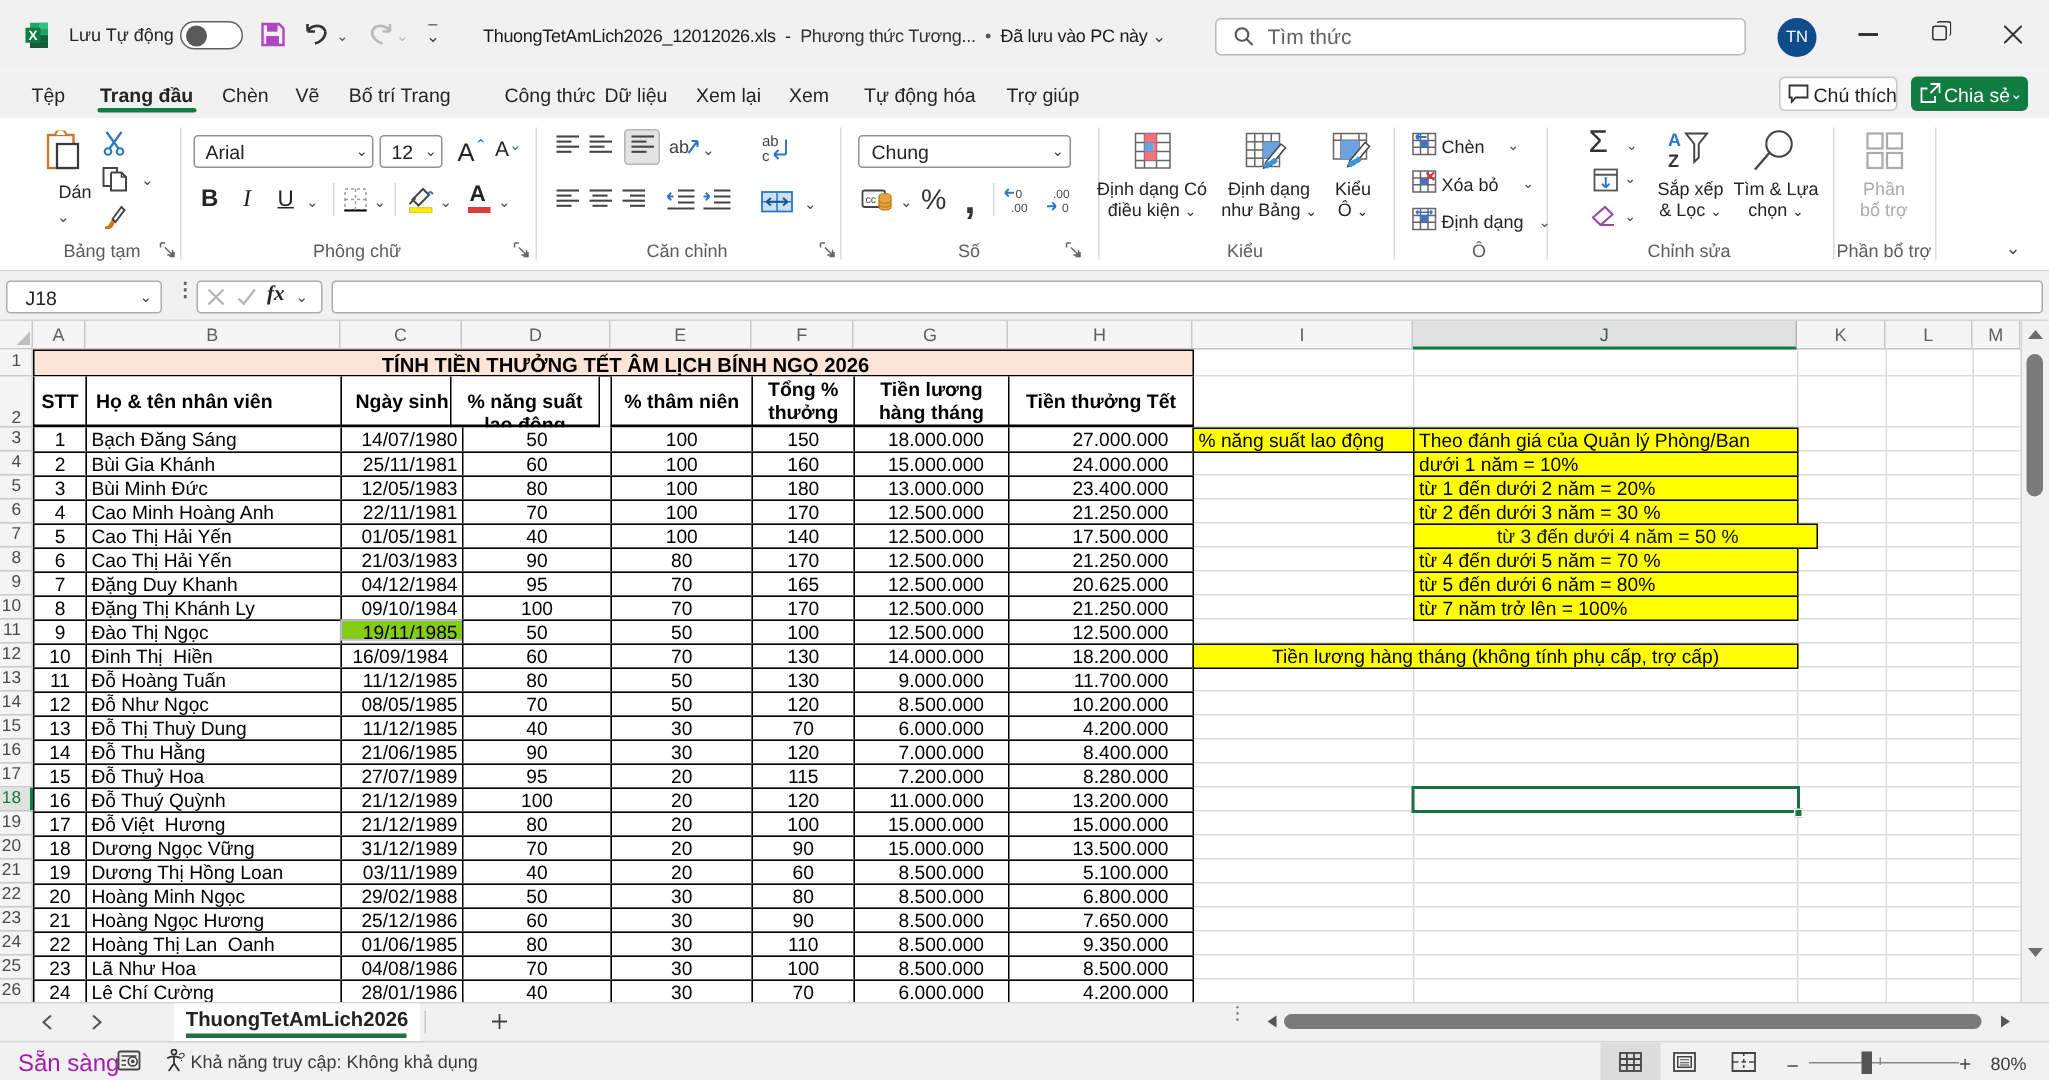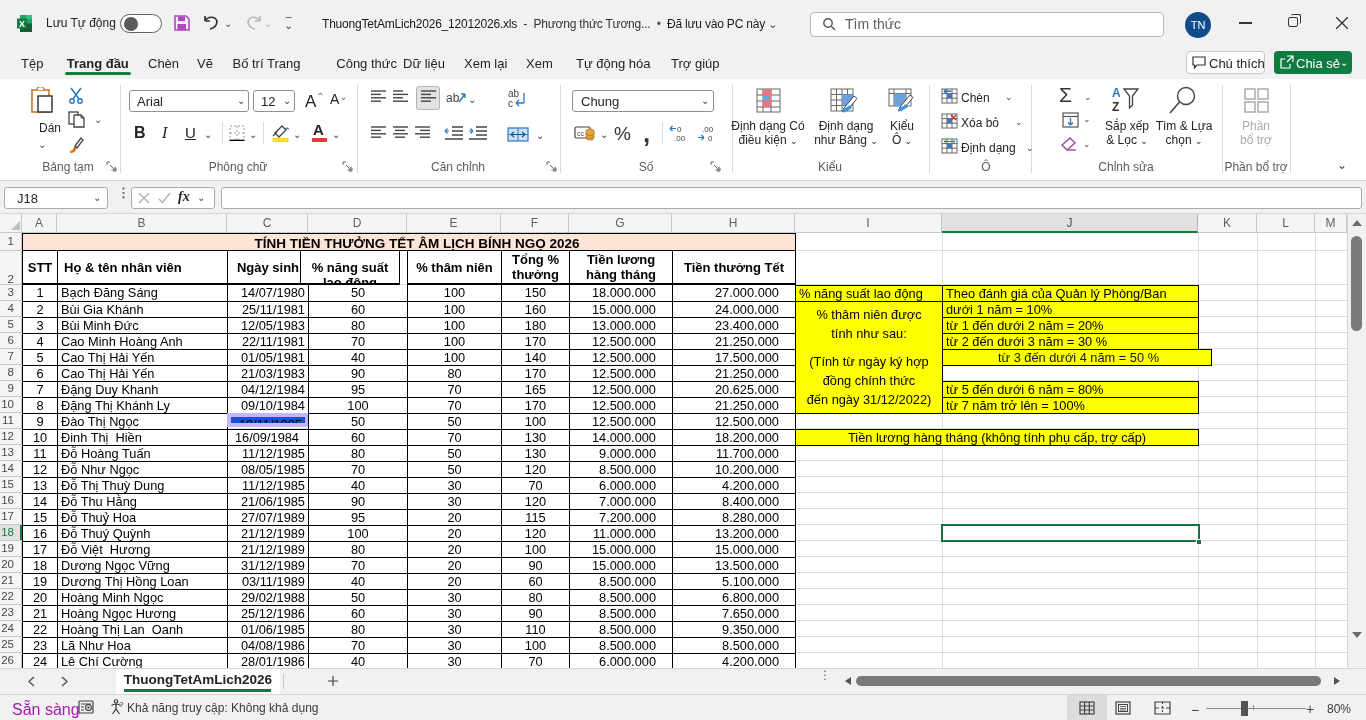--- a/index.html
+++ b/index.html
@@ -538,21 +538,21 @@
 <div class="ab" style="left:22px;top:183px;width:36px;height:17px;background:#fff;border:1px solid #000;font-size:12.8px;color:#000;text-align:center;line-height:15.5px;white-space:nowrap;overflow:hidden">8</div>
 <div class="ab" style="left:57px;top:183px;width:171px;height:17px;background:#fff;border:1px solid #000;font-size:12.8px;color:#000;text-align:left;padding-left:3px;line-height:15.5px;white-space:nowrap;overflow:hidden">Đặng Thị Khánh Ly</div>
 <div class="ab" style="left:227px;top:183px;width:82px;height:17px;background:#fff;border:1px solid #000;font-size:12.8px;color:#000;text-align:right;padding-right:3px;line-height:15.5px;white-space:nowrap;overflow:hidden">09/10/1984</div>
 <div class="ab" style="left:308px;top:183px;width:100px;height:17px;background:#fff;border:1px solid #000;font-size:12.8px;color:#000;text-align:center;line-height:15.5px;white-space:nowrap;overflow:hidden">100</div>
 <div class="ab" style="left:407px;top:183px;width:95px;height:17px;background:#fff;border:1px solid #000;font-size:12.8px;color:#000;text-align:center;line-height:15.5px;white-space:nowrap;overflow:hidden">70</div>
 <div class="ab" style="left:501px;top:183px;width:69px;height:17px;background:#fff;border:1px solid #000;font-size:12.8px;color:#000;text-align:center;line-height:15.5px;white-space:nowrap;overflow:hidden">170</div>
 <div class="ab" style="left:569px;top:183px;width:104px;height:17px;background:#fff;border:1px solid #000;font-size:12.8px;color:#000;text-align:right;padding-right:16px;line-height:15.5px;white-space:nowrap;overflow:hidden">12.500.000</div>
 <div class="ab" style="left:672px;top:183px;width:124px;height:17px;background:#fff;border:1px solid #000;font-size:12.8px;color:#000;text-align:right;padding-right:16px;line-height:15.5px;white-space:nowrap;overflow:hidden">21.250.000</div>
 <div class="ab" style="left:22px;top:199px;width:36px;height:17px;background:#fff;border:1px solid #000;font-size:12.8px;color:#000;text-align:center;line-height:15.5px;white-space:nowrap;overflow:hidden">9</div>
 <div class="ab" style="left:57px;top:199px;width:171px;height:17px;background:#fff;border:1px solid #000;font-size:12.8px;color:#000;text-align:left;padding-left:3px;line-height:15.5px;white-space:nowrap;overflow:hidden">Đào Thị Ngọc</div>
-<div class="ab" style="left:227px;top:199px;width:82px;height:14px;background:#1d4ed8;border:4px solid #c4b5fd;font-size:12.8px;color:#000;text-align:right;padding-right:3px;line-height:15.5px;white-space:nowrap;overflow:hidden">19/11/1985</div>
+<div class="ab" style="left:227px;top:199px;width:82px;height:14px;background:#84cc16;border:1px solid #c4b5fd;font-size:12.8px;color:#000;text-align:right;padding-right:3px;line-height:15.5px;white-space:nowrap;overflow:hidden">19/11/1985</div>
 <div class="ab" style="left:308px;top:199px;width:100px;height:17px;background:#fff;border:1px solid #000;font-size:12.8px;color:#000;text-align:center;line-height:15.5px;white-space:nowrap;overflow:hidden">50</div>
 <div class="ab" style="left:407px;top:199px;width:95px;height:17px;background:#fff;border:1px solid #000;font-size:12.8px;color:#000;text-align:center;line-height:15.5px;white-space:nowrap;overflow:hidden">50</div>
 <div class="ab" style="left:501px;top:199px;width:69px;height:17px;background:#fff;border:1px solid #000;font-size:12.8px;color:#000;text-align:center;line-height:15.5px;white-space:nowrap;overflow:hidden">100</div>
 <div class="ab" style="left:569px;top:199px;width:104px;height:17px;background:#fff;border:1px solid #000;font-size:12.8px;color:#000;text-align:right;padding-right:16px;line-height:15.5px;white-space:nowrap;overflow:hidden">12.500.000</div>
 <div class="ab" style="left:672px;top:199px;width:124px;height:17px;background:#fff;border:1px solid #000;font-size:12.8px;color:#000;text-align:right;padding-right:16px;line-height:15.5px;white-space:nowrap;overflow:hidden">12.500.000</div>
 <div class="ab" style="left:22px;top:215px;width:36px;height:17px;background:#fff;border:1px solid #000;font-size:12.8px;color:#000;text-align:center;line-height:15.5px;white-space:nowrap;overflow:hidden">10</div>
 <div class="ab" style="left:57px;top:215px;width:171px;height:17px;background:#fff;border:1px solid #000;font-size:12.8px;color:#000;text-align:left;padding-left:3px;line-height:15.5px;white-space:nowrap;overflow:hidden">Đinh Thị&nbsp;&nbsp;Hiền</div>
 <div class="ab" style="left:227px;top:215px;width:88px;height:17px;background:#fff;border:1px solid #000;font-size:12.8px;color:#000;text-align:right;padding-right:15px;line-height:15.5px;white-space:nowrap;overflow:hidden">16/09/1984</div>
 <div class="ab" style="left:308px;top:215px;width:100px;height:17px;background:#fff;border:1px solid #000;font-size:12.8px;color:#000;text-align:center;line-height:15.5px;white-space:nowrap;overflow:hidden">60</div>
 <div class="ab" style="left:407px;top:215px;width:95px;height:17px;background:#fff;border:1px solid #000;font-size:12.8px;color:#000;text-align:center;line-height:15.5px;white-space:nowrap;overflow:hidden">70</div>
@@ -666,25 +666,25 @@
 <div class="ab" style="left:22px;top:439px;width:36px;height:17px;background:#fff;border:1px solid #000;font-size:12.8px;color:#000;text-align:center;line-height:15.5px;white-space:nowrap;overflow:hidden">24</div>
 <div class="ab" style="left:57px;top:439px;width:171px;height:17px;background:#fff;border:1px solid #000;font-size:12.8px;color:#000;text-align:left;padding-left:3px;line-height:15.5px;white-space:nowrap;overflow:hidden">Lê Chí Cường</div>
 <div class="ab" style="left:227px;top:439px;width:82px;height:17px;background:#fff;border:1px solid #000;font-size:12.8px;color:#000;text-align:right;padding-right:3px;line-height:15.5px;white-space:nowrap;overflow:hidden">28/01/1986</div>
 <div class="ab" style="left:308px;top:439px;width:100px;height:17px;background:#fff;border:1px solid #000;font-size:12.8px;color:#000;text-align:center;line-height:15.5px;white-space:nowrap;overflow:hidden">40</div>
 <div class="ab" style="left:407px;top:439px;width:95px;height:17px;background:#fff;border:1px solid #000;font-size:12.8px;color:#000;text-align:center;line-height:15.5px;white-space:nowrap;overflow:hidden">30</div>
 <div class="ab" style="left:501px;top:439px;width:69px;height:17px;background:#fff;border:1px solid #000;font-size:12.8px;color:#000;text-align:center;line-height:15.5px;white-space:nowrap;overflow:hidden">70</div>
 <div class="ab" style="left:569px;top:439px;width:104px;height:17px;background:#fff;border:1px solid #000;font-size:12.8px;color:#000;text-align:right;padding-right:16px;line-height:15.5px;white-space:nowrap;overflow:hidden">6.000.000</div>
 <div class="ab" style="left:672px;top:439px;width:124px;height:17px;background:#fff;border:1px solid #000;font-size:12.8px;color:#000;text-align:right;padding-right:16px;line-height:15.5px;white-space:nowrap;overflow:hidden">4.200.000</div>
 <div class="ab" style="left:795px;top:71px;width:148px;height:17px;background:#FFFF00;border:1px solid #000;font-size:12.8px;color:#000;text-align:left;padding-left:3px;line-height:16px;white-space:nowrap;overflow:hidden">% năng suất lao động</div>
 <div class="ab" style="left:942px;top:71px;width:257px;height:17px;background:#FFFF00;border:1px solid #000;font-size:12.8px;color:#000;text-align:left;padding-left:3px;line-height:16px;white-space:nowrap;overflow:hidden">Theo đánh giá của Quản lý Phòng/Ban</div>
-<div class="ab" style="left:795px;top:87px;width:148px;height:113px;background:#FFFF00;border:1px solid #000;font-size:12.8px;color:#000;text-align:center;line-height:19px;padding-top:3px">% thâm niên được<br>tính như sau:<span style="display:block;height:9px"></span>(Tính từ ngày ký hợp<br>đồng chính thức<br>đến ngày 31/12/2022)</div>
 <div class="ab" style="left:942px;top:87px;width:257px;height:17px;background:#FFFF00;border:1px solid #000;font-size:12.8px;color:#000;text-align:left;padding-left:3px;line-height:16px;white-space:nowrap;overflow:hidden">dưới 1 năm = 10%</div>
 <div class="ab" style="left:942px;top:103px;width:257px;height:17px;background:#FFFF00;border:1px solid #000;font-size:12.8px;color:#000;text-align:left;padding-left:3px;line-height:16px;white-space:nowrap;overflow:hidden">từ 1 đến dưới 2 năm = 20%</div>
 <div class="ab" style="left:942px;top:119px;width:257px;height:17px;background:#FFFF00;border:1px solid #000;font-size:12.8px;color:#000;text-align:left;padding-left:3px;line-height:16px;white-space:nowrap;overflow:hidden">từ 2 đến dưới 3 năm = 30 %</div>
 <div class="ab" style="left:942px;top:135px;width:270px;height:17px;background:#FFFF00;border:1px solid #000;font-size:12.8px;color:#0f172a;text-align:center;padding-left:3px;line-height:16px;white-space:nowrap;overflow:hidden">từ 3 đến dưới 4 năm = 50 %</div>
+<div class="ab" style="left:942px;top:151px;width:257px;height:17px;background:#FFFF00;border:1px solid #000;font-size:12.8px;color:#000;text-align:left;padding-left:3px;line-height:16px;white-space:nowrap;overflow:hidden">từ 4 đến dưới 5 năm = 70 %</div>
 <div class="ab" style="left:942px;top:167px;width:257px;height:17px;background:#FFFF00;border:1px solid #000;font-size:12.8px;color:#000;text-align:left;padding-left:3px;line-height:16px;white-space:nowrap;overflow:hidden">từ 5 đến dưới 6 năm = 80%</div>
 <div class="ab" style="left:942px;top:183px;width:257px;height:17px;background:#FFFF00;border:1px solid #000;font-size:12.8px;color:#000;text-align:left;padding-left:3px;line-height:16px;white-space:nowrap;overflow:hidden">từ 7 năm trở lên = 100%</div>
 <div class="ab" style="left:795px;top:215px;width:404px;height:17px;background:#FFFF00;border:1px solid #000;font-size:12.8px;color:#000;text-align:center;line-height:16px;white-space:nowrap;overflow:hidden">Tiền lương hàng tháng (không tính phụ cấp, trợ cấp)</div>
 <div class="ab" style="left:941px;top:310px;width:259px;height:18px;border:2px solid #1A7244"></div>
 <div class="ab" style="left:1196px;top:325px;width:6px;height:6px;background:#1A7244;border:1px solid #fff"></div>
 </div>
 <div class="ab" style="left:1347px;top:214px;width:19px;height:454px;background:#F1F1F1;border-left:1px solid #D5D5D5"></div>
 <div class="ab" style="left:1352px;top:220px;width:0;height:0;border-left:5px solid transparent;border-right:5px solid transparent;border-bottom:6px solid #6D6D6D"></div>
 <div class="ab" style="left:1351px;top:236px;width:11px;height:95px;background:#7A7A7A;border-radius:6px"></div>
 <div class="ab" style="left:1352px;top:632px;width:0;height:0;border-left:5px solid transparent;border-right:5px solid transparent;border-top:6px solid #6D6D6D"></div>

